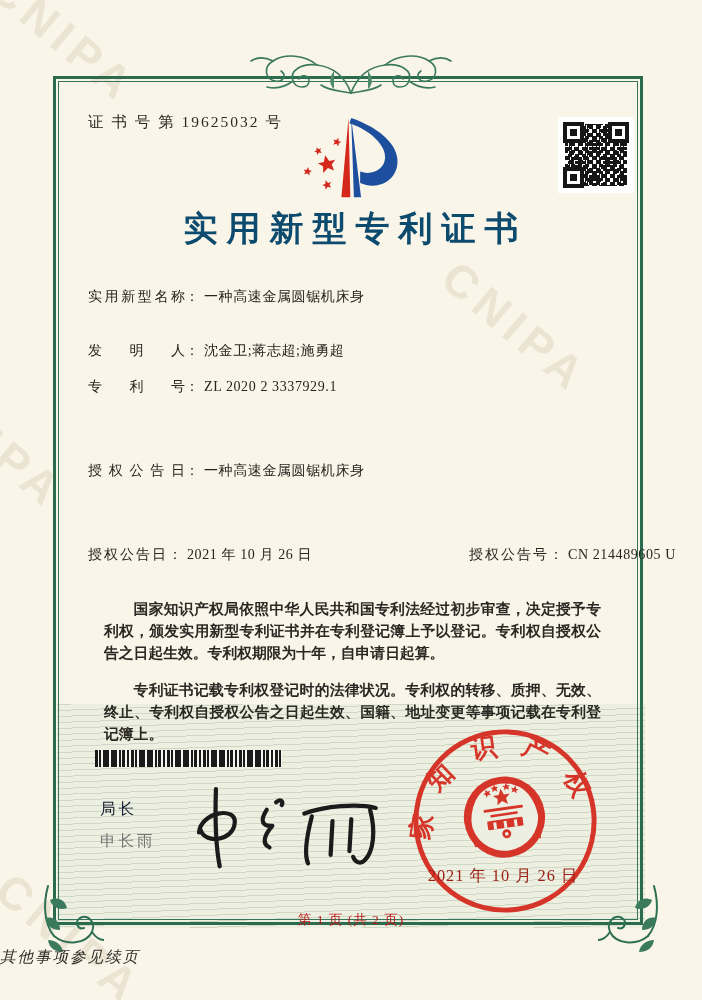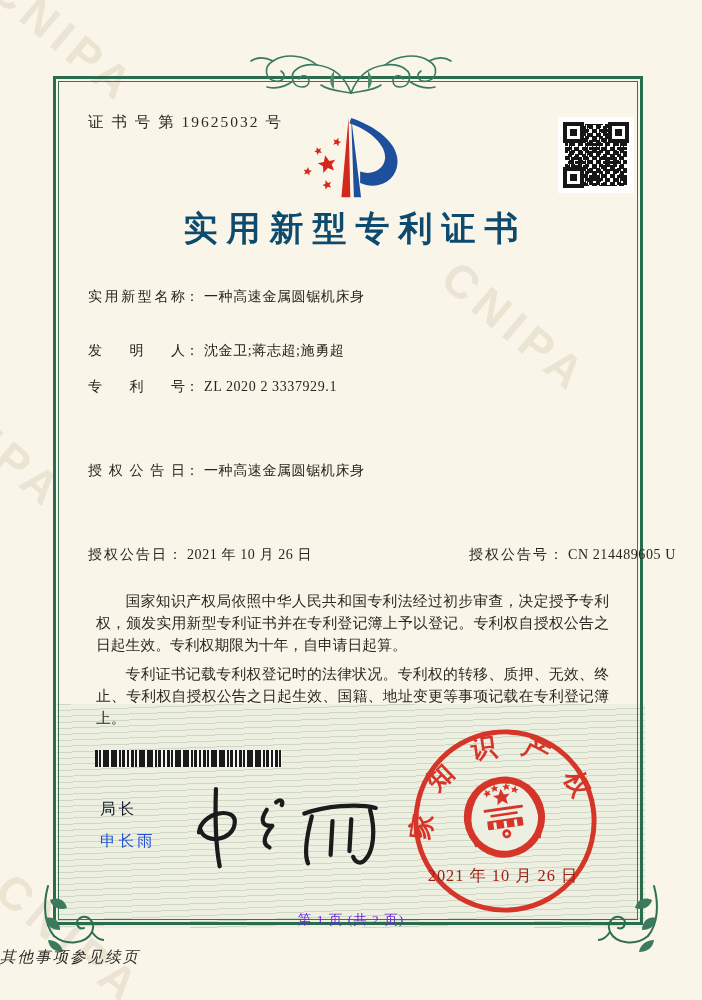--- a/index.html
+++ b/index.html
@@ -52,36 +52,36 @@
   .field { position:absolute; left:88px; font-size:14px; white-space:nowrap; color:#27251f; }
   .r1{top:288px} .r2{top:342px} .r3{top:378px} .r4{top:420px} .r5{top:462px} .r6{top:504px} .r7{top:546px}
   .flabel { display:inline-block; width:97px; text-align:justify; text-align-last:justify; vertical-align:top; }
   .glabel { letter-spacing:2px; }
   .colon { margin-right:5px; }
   .fvalue { letter-spacing:.6px; }
   .grant-no { position:absolute; left:362px; top:0;margin-left:19px; }
 
   .paras { position:absolute; left:88px; top:583px; width:529px; font-size:14.8px;
            line-height:21.8px; text-align:justify; color:#2a2822; }
-  .paras p { margin:8px; text-indent:2em; }
+  .paras p { margin:16px; text-indent:2em;font-weight:bold; }
 
   .barcode { position:absolute; left:95px; top:750px; width:187px; height:17px;
       background-image:
         repeating-linear-gradient(90deg,#1a1a1a 0 2px, rgba(0,0,0,0) 2px 4px),
         repeating-linear-gradient(90deg,#1a1a1a 0 3px, rgba(0,0,0,0) 3px 9px),
         linear-gradient(#f6f6f0,#f6f6f0); }
 
   .sig-title { position:absolute; left:100px; top:799px; font-size:15.5px; letter-spacing:3px; color:#0f172a; }
-  .sig-name  { position:absolute; left:100px; top:831px; font-size:15.5px; letter-spacing:3px; color:#1d4ed8; }
+  .sig-name  { position:absolute; left:100px; top:831px; font-size:15.5px; letter-spacing:3px; color:#737373; }
   .signature { position:absolute; left:168px; top:776px; width:235px; height:94px; }
 
   .seal { position:absolute; left:406px; top:722px; width:198px; height:198px; }
 
   .page-num { position:absolute; left:0; right:0; top:911px; text-align:center;
-              font-size:13.5px; letter-spacing:1px; color:#6d28d9; }
+              font-size:13.5px; letter-spacing:1px; color:#b91c1c; }
   .footer-note { position:absolute; left:0; right:0; top:947px; text-align:left;
                  font-size:15.5px; font-style:italic; letter-spacing:2px; color:#2e2c26; }
 </style>
 </head>
 <body>
 
 <div class="page">
 
   <div class="wm wm1">CNIPA</div>
   <div class="wm wm2">CNIPA</div>

